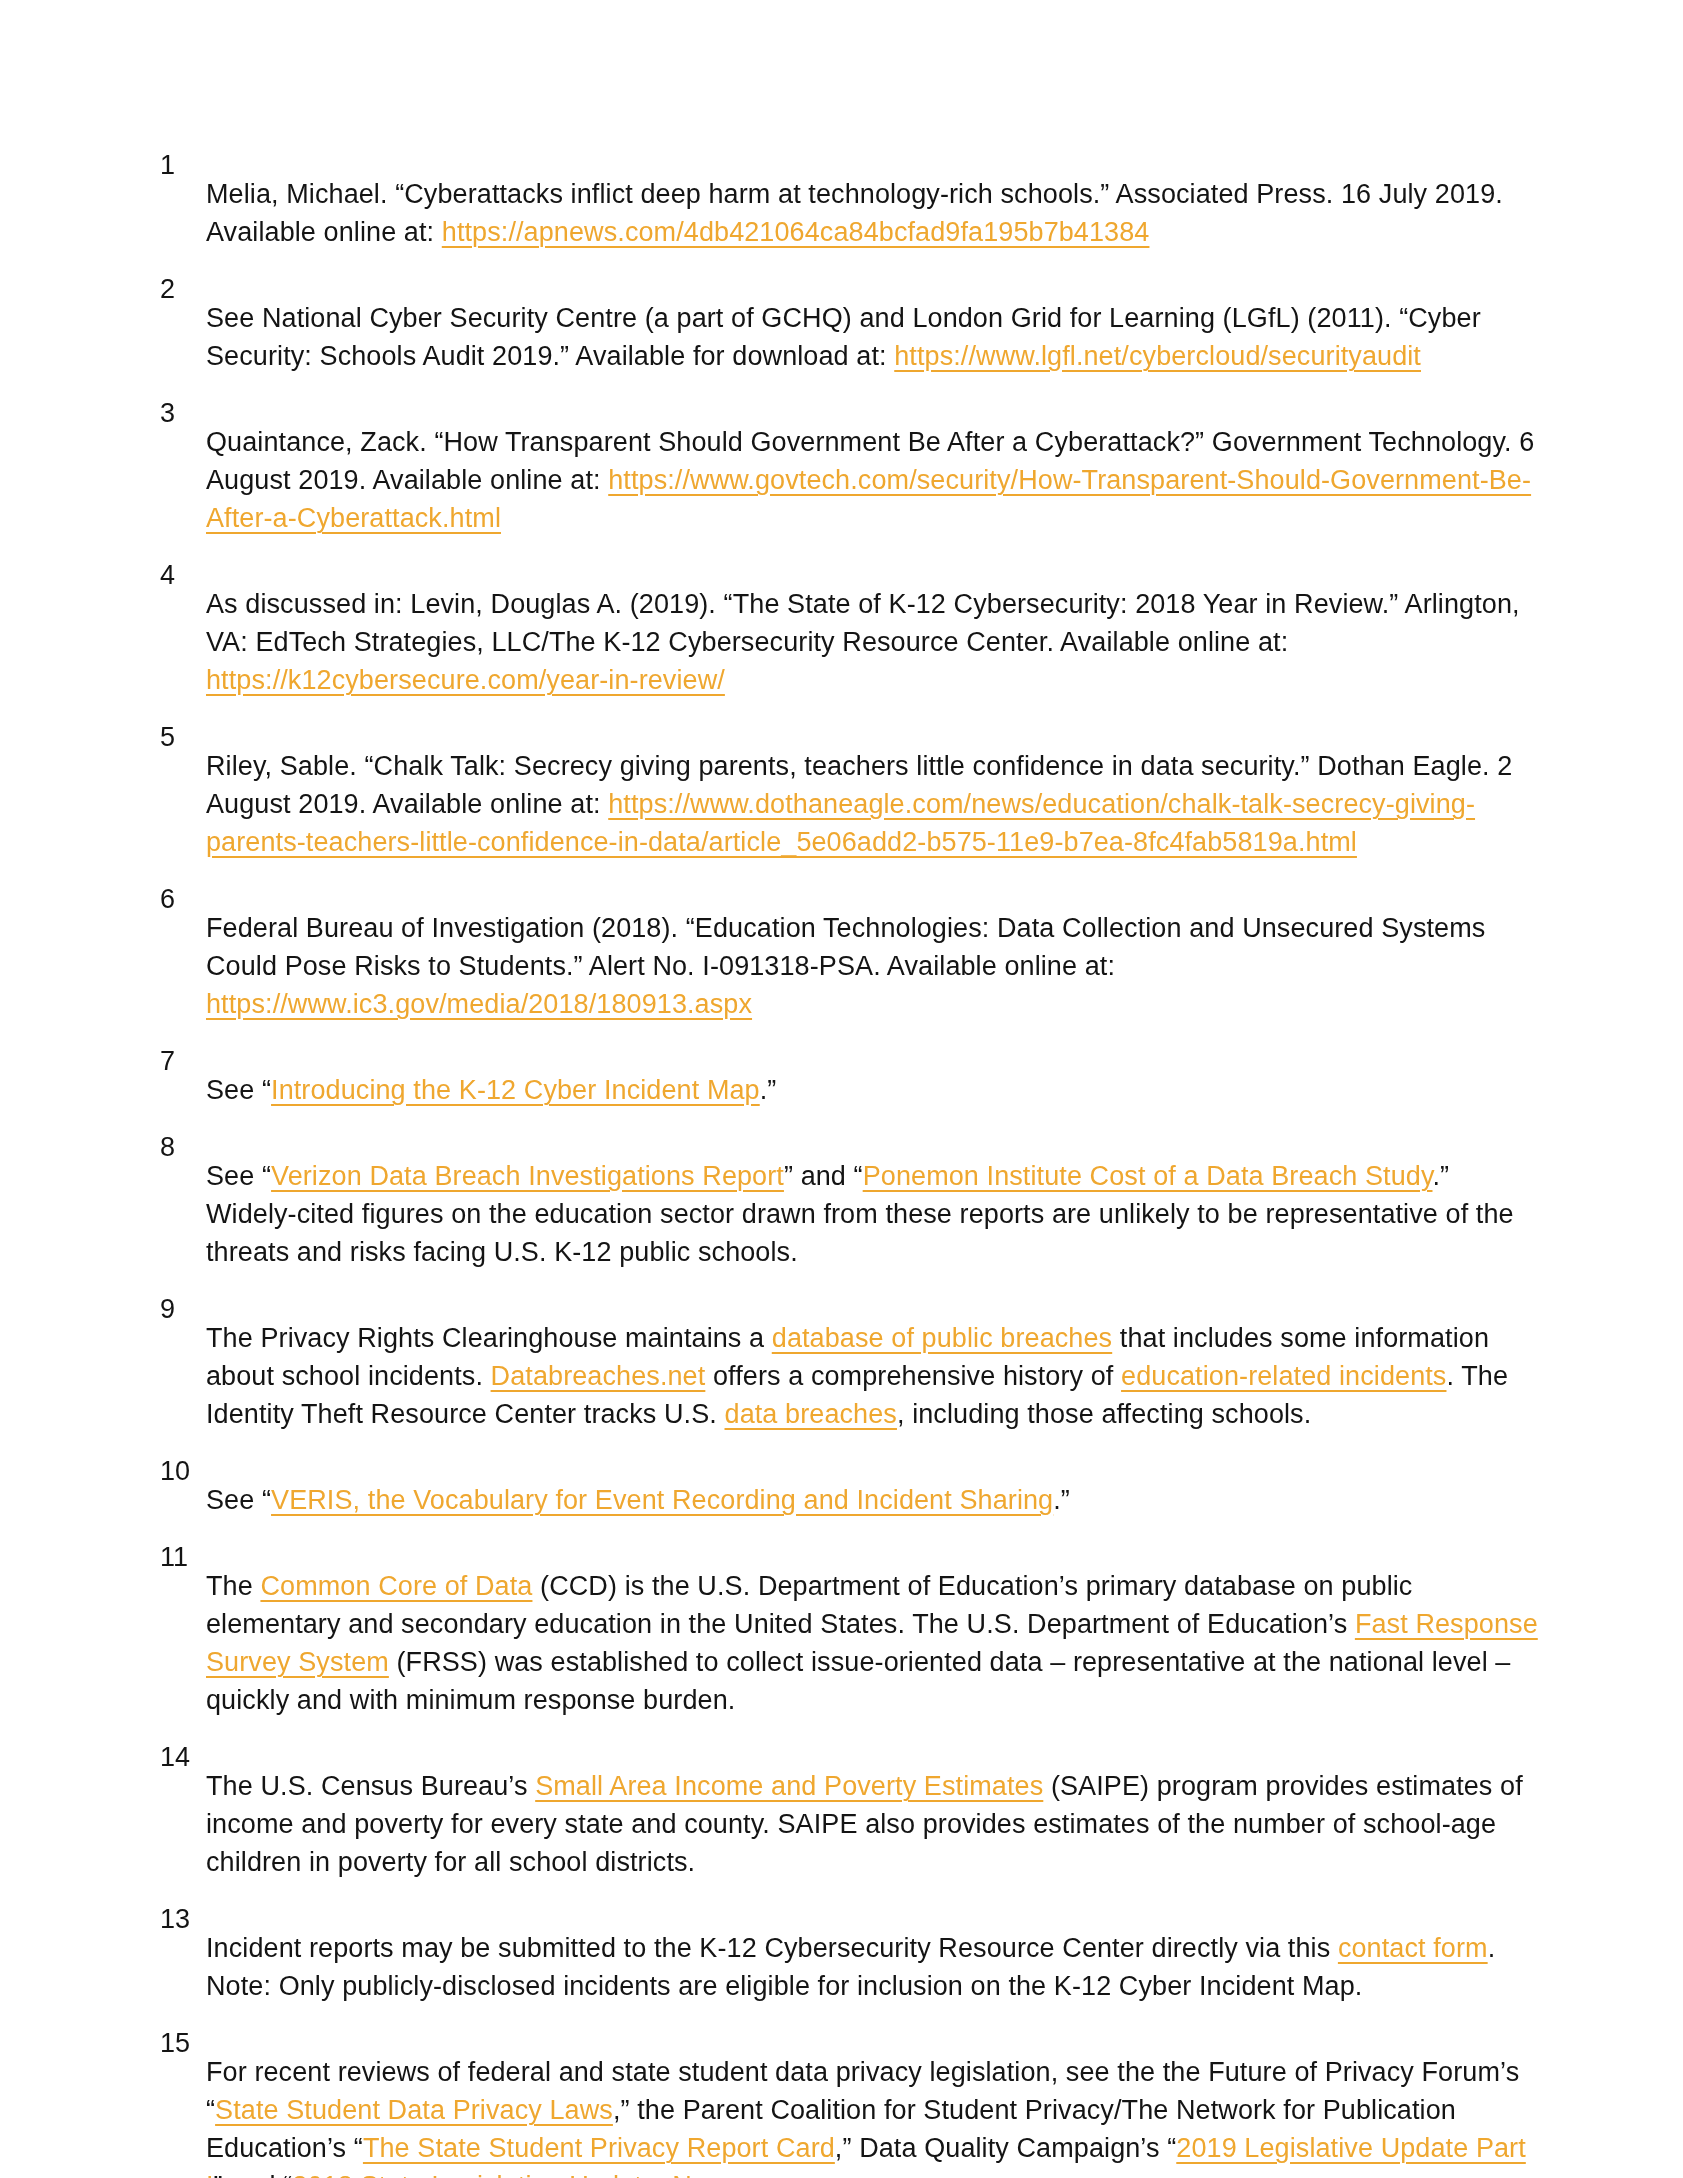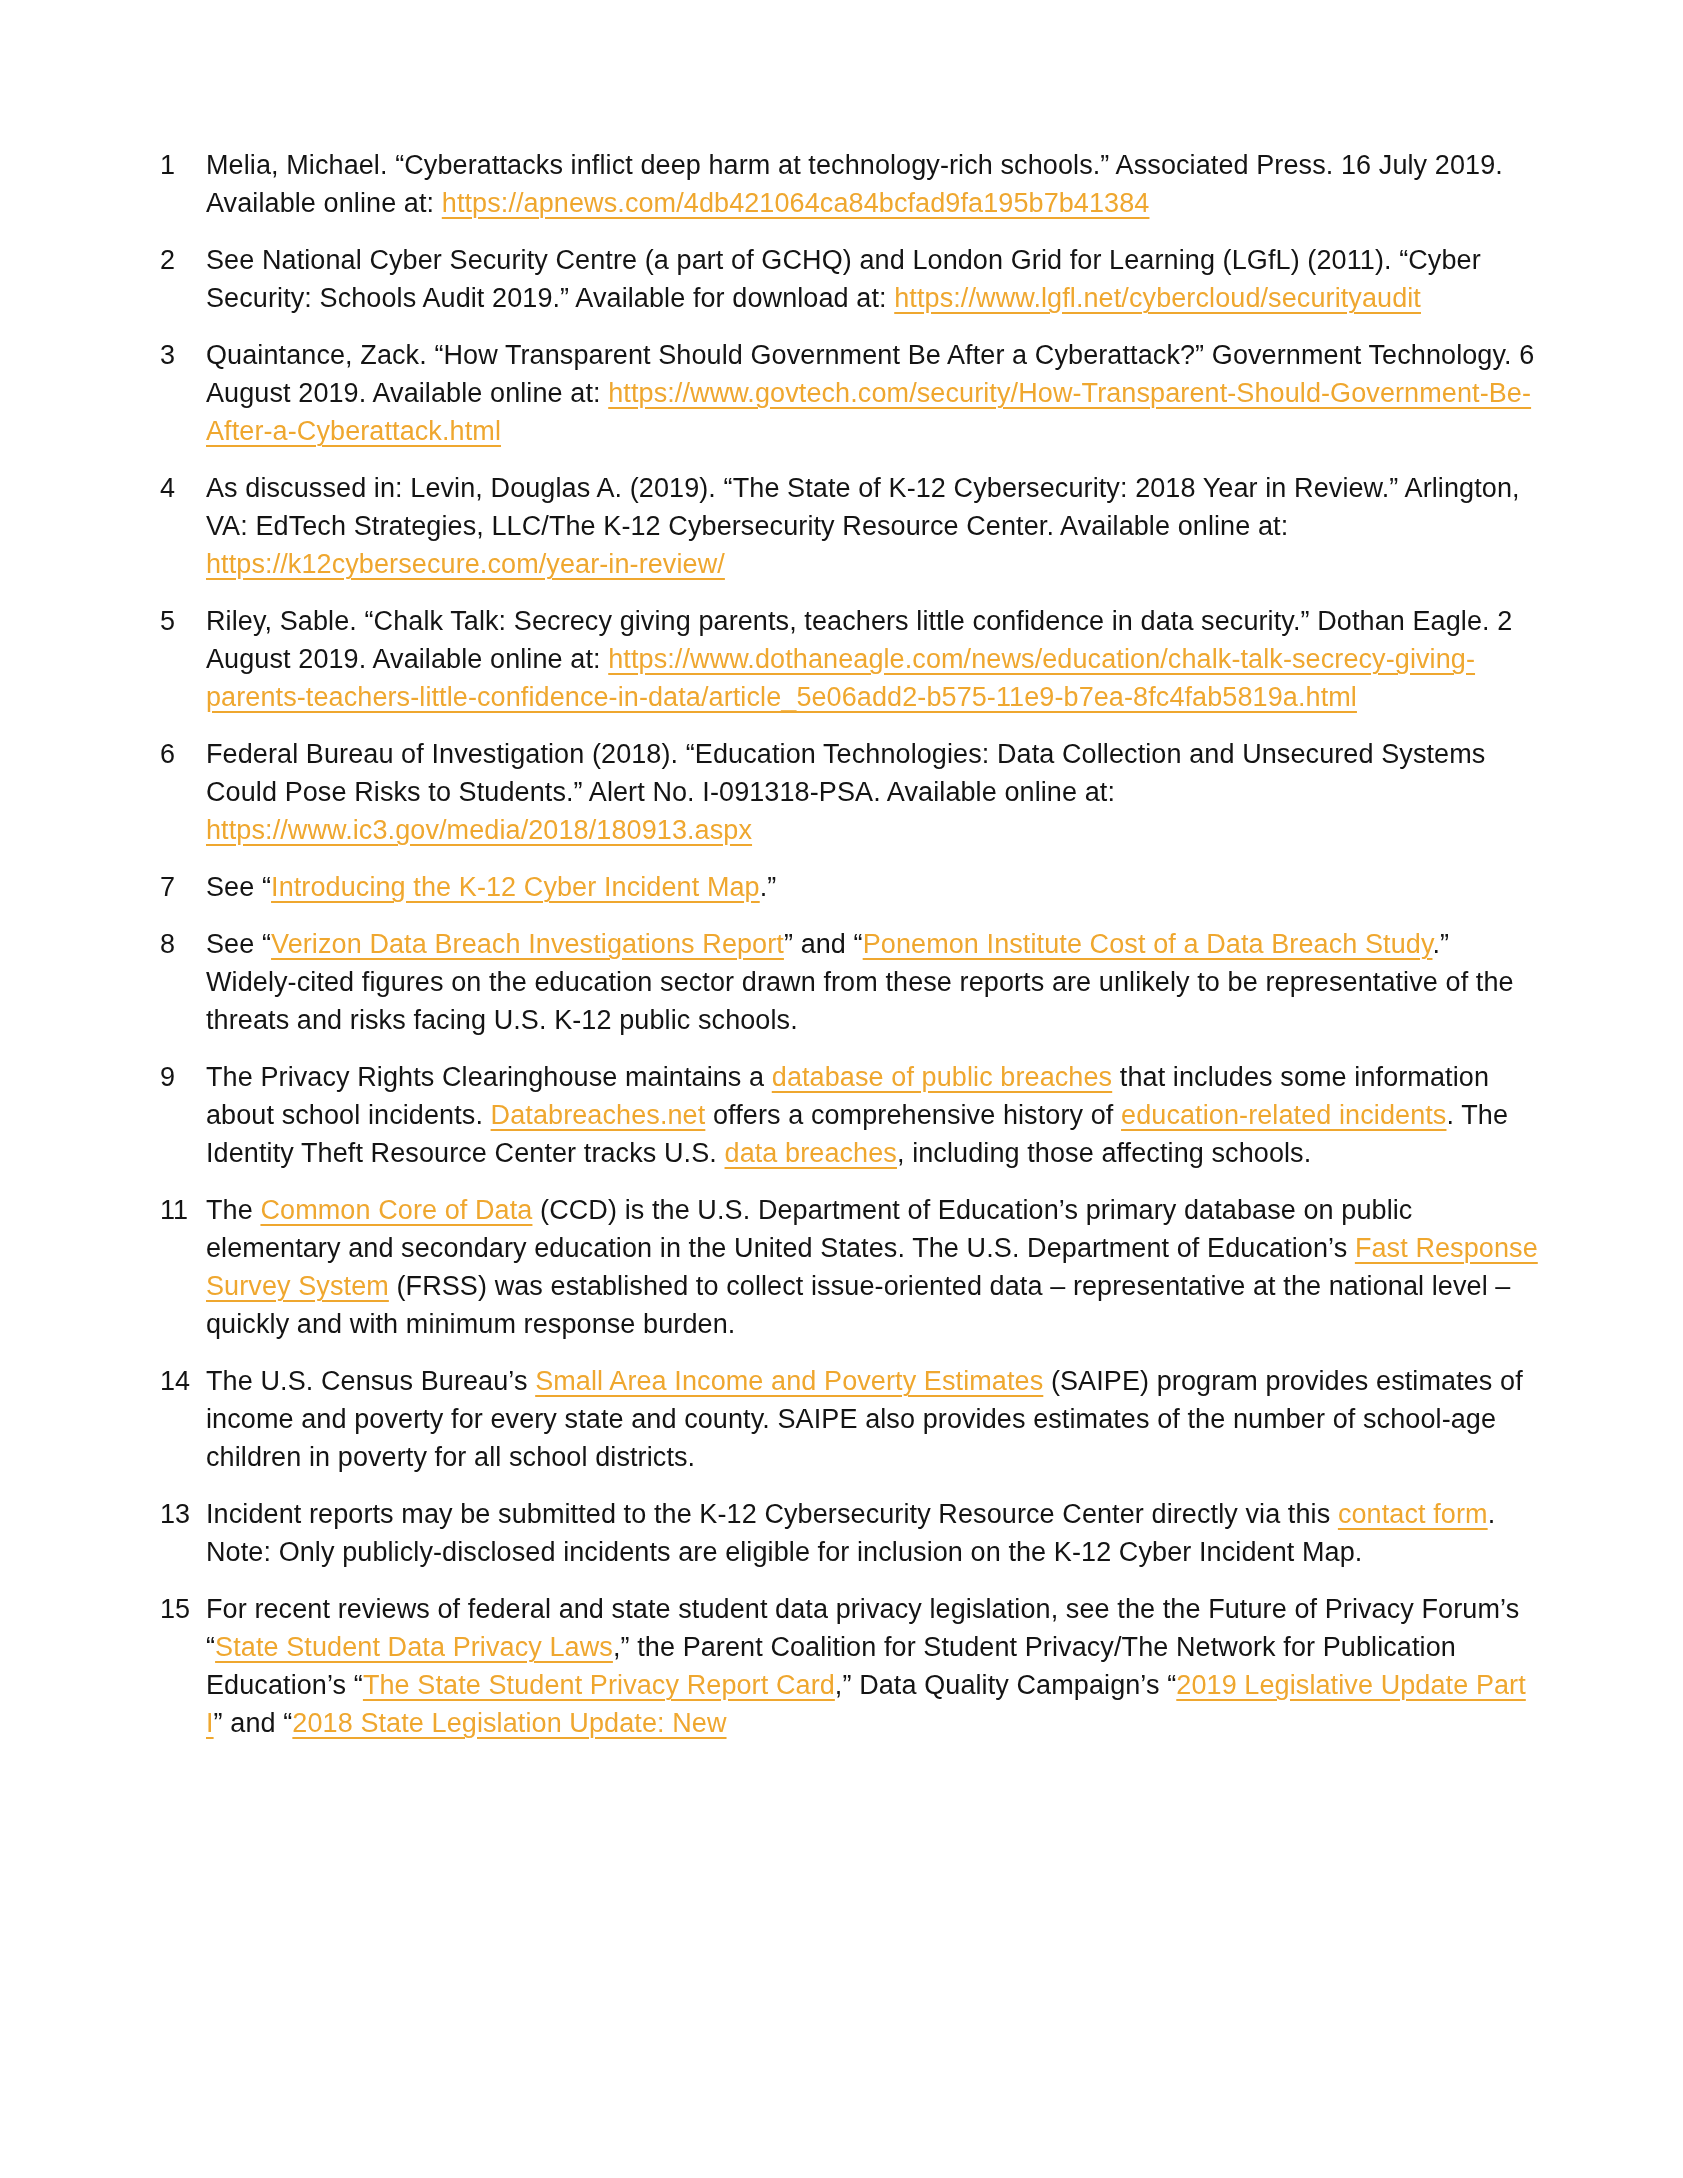--- a/index.html
+++ b/index.html
@@ -38,20 +38,21 @@
     font-size: 27px;
     line-height: 38px;
     letter-spacing: 0.1px;
   }
   .fn-num {
     text-align: left;
     padding-right: 4px;
   }
   .fn-body {
     overflow-wrap: break-word;
+    margin-top: 29px;
   }
   .link {
     color: var(--link-color);
     text-decoration: underline;
     text-decoration-color: var(--link-color);
     text-decoration-thickness: 2px;
     text-underline-offset: 5px;
     cursor: pointer;
   }
 </style>
@@ -90,20 +91,24 @@
       </div>
       <div class="footnote">
         <div class="fn-num">8</div>
         <div class="fn-body"><span>See “</span><a class="link">Verizon Data Breach Investigations Report</a><span>” and “</span><a class="link">Ponemon Institute Cost of a Data Breach Study</a><span>.” Widely-cited figures on the education sector drawn from these reports are unlikely to be representative of the threats and risks facing U.S. K-12 public schools.</span></div>
       </div>
       <div class="footnote">
         <div class="fn-num">9</div>
         <div class="fn-body"><span>The Privacy Rights Clearinghouse maintains a </span><a class="link">database of public breaches</a><span> that includes some information about school incidents. </span><a class="link">Databreaches.net</a><span> offers a comprehensive history of </span><a class="link">education-related incidents</a><span>. The Identity Theft Resource Center tracks U.S. </span><a class="link">data breaches</a><span>, including those affecting schools.</span></div>
       </div>
       <div class="footnote">
+        <div class="fn-num">10</div>
+        <div class="fn-body"><span>See “</span><a class="link">VERIS, the Vocabulary for Event Recording and Incident Sharing</a><span>.”</span></div>
+      </div>
+      <div class="footnote">
         <div class="fn-num">11</div>
         <div class="fn-body"><span>The </span><a class="link">Common Core of Data</a><span> (CCD) is the U.S. Department of Education’s primary database on public elementary and secondary education in the United States. The U.S. Department of Education’s </span><a class="link">Fast Response Survey System</a><span> (FRSS) was established to collect issue-oriented data – representative at the national level – quickly and with minimum response burden.</span></div>
       </div>
       <div class="footnote">
         <div class="fn-num">14</div>
         <div class="fn-body"><span>The U.S. Census Bureau’s </span><a class="link">Small Area Income and Poverty Estimates</a><span> (SAIPE) program provides estimates of income and poverty for every state and county. SAIPE also provides estimates of the number of school-age children in poverty for all school districts.</span></div>
       </div>
       <div class="footnote">
         <div class="fn-num">13</div>
         <div class="fn-body"><span>Incident reports may be submitted to the K-12 Cybersecurity Resource Center directly via this </span><a class="link">contact form</a><span>. Note: Only publicly-disclosed incidents are eligible for inclusion on the K-12 Cyber Incident Map.</span></div>

